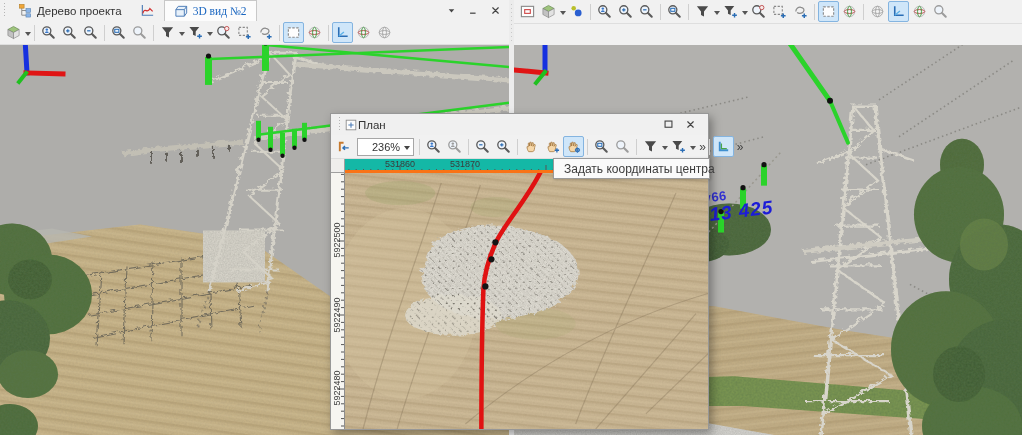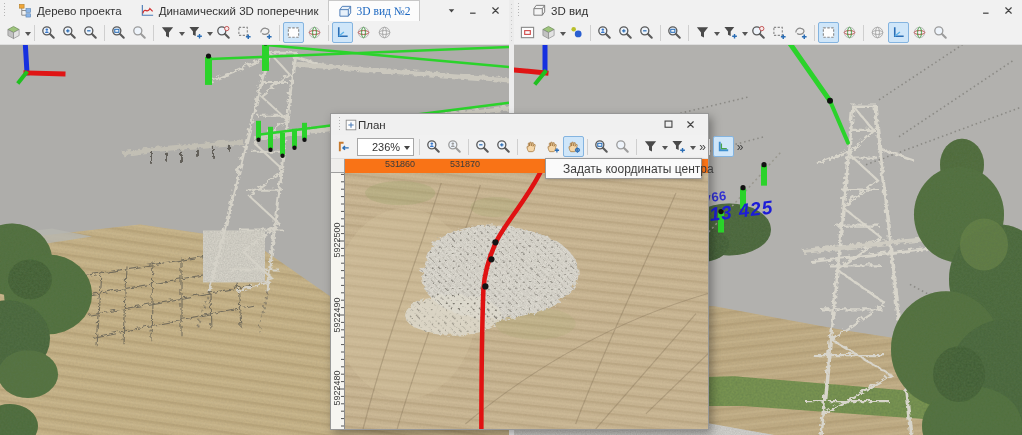--- a/index.html
+++ b/index.html
@@ -46,32 +46,32 @@
   .ann2{font-size:19px;font-weight:bold;font-style:italic;letter-spacing:1px;}
   
   .planwin{position:absolute;left:330px;top:113px;width:377px;height:315px;z-index:20;
            background:#f0f0f0;border:1px solid #979797;box-shadow:3px 4px 9px rgba(0,0,0,.35);}
   .planwin .titlebar{height:21px;display:flex;align-items:center;gap:0;padding:0 4px;}
   .planwin .titlebar .ticon{width:14px;height:14px;display:inline-flex;}
   .planwin .titlebar .ticon svg{width:14px;height:14px;}
   .rulerbox{position:absolute;left:0;top:45px;right:0;bottom:0;background:#f0f0f0;}
   .corner{position:absolute;left:0;top:0;width:14px;height:14px;background:#efeeec;
           border-right:1px solid #9f9f9f;border-bottom:1px solid #9f9f9f;box-sizing:border-box;}
-  .ruler-x{position:absolute;left:14px;top:0;right:0;height:14px;background:#f97316;
-           border-bottom:6px solid #f97316;box-sizing:border-box;overflow:hidden;}
+  .ruler-x{position:absolute;left:14px;top:0;right:0;height:14px;background:#14b8a6;
+           border-bottom:3px solid #f97316;box-sizing:border-box;overflow:hidden;}
   .ruler-y{position:absolute;left:0;top:14px;width:14px;bottom:0;background:#f6f5f1;
            border-right:1px solid #8d8d8d;box-sizing:border-box;overflow:hidden;}
   .xlab{position:absolute;top:0;transform:translateX(-50%);font-size:9px;color:#3a3a3a;}
   .ylab{position:absolute;width:44px;text-align:center;transform:rotate(-90deg);
         transform-origin:center;left:-16px;font-size:9px;color:#3a3a3a;}
   .map{position:absolute;left:14px;top:14px;right:0;bottom:0;overflow:hidden;background:#c9b691;}
   .map svg{position:absolute;inset:0;width:100%;height:100%;}
-  .tooltip{position:absolute;left:214px;top:44px;width:157px;height:21px;z-index:40;
+  .tooltip{position:absolute;left:222px;top:44px;width:157px;height:21px;z-index:40;
            background:#fafafa;border:1px solid #9a9a9a;box-sizing:border-box;
-           display:flex;align-items:center;padding:0 17px;font-size:12px;color:#3c3c3c;
+           display:flex;align-items:center;padding:0 10px;font-size:12px;color:#3c3c3c;
            box-shadow:1px 1px 3px rgba(0,0,0,.2);white-space:nowrap;}
 </style>
 </head>
 <body>
 
 <div class="app">
 
   <section class="panel left">
     <div class="tabbar">
       <div class="grip"></div>
@@ -86,21 +86,20 @@
           </span>
         <span>Дерево проекта</span>
       </div>
       <div class="tab">
         <span class="ticon">
             <svg viewBox="0 0 16 16">
               <path d="M2.5,2 V13 H14" fill="none" stroke="#4a7ab5" stroke-width="1.2"></path>
               <path d="M3,11 C5,4 8,12 10.5,6 L13.5,9" fill="none" stroke="#d03030" stroke-width="1.3"></path>
             </svg>
           </span>
-        <span>Динамический 3D поперечник</span>
       </div>
       <div class="tab active">
         <span class="ticon">
             <svg viewBox="0 0 16 16">
               <polygon points="4.5,2.5 13.5,2.5 13.5,9.5 11,13 2,13 2,6" fill="#e8f1fa" stroke="#4a7ab5" stroke-width="1"></polygon>
               <path d="M2,6 L11,6 L11,13 M11,6 L13.5,2.5" fill="none" stroke="#4a7ab5" stroke-width="1"></path>
             </svg>
           </span>
         <span>3D вид №2</span>
       </div>
@@ -341,44 +340,20 @@
           <line x1="26" y1="28" x2="63" y2="29" stroke="#e01414" stroke-width="5"></line>
           <line x1="26" y1="28" x2="19" y2="37" stroke="#20c020" stroke-width="4"></line>
         </g>
       </svg>
     </div>
   </section>
 
   <div class="splitter"></div>
 
   <section class="panel right">
-    <div class="tabbar">
-      <div class="grip"></div>
-      <div class="tab">
-        <span class="ticon">
-            <svg viewBox="0 0 16 16">
-              <polygon points="4.5,2.5 13.5,2.5 13.5,9.5 11,13 2,13 2,6" fill="#f5f5f5" stroke="#777" stroke-width="1"></polygon>
-              <path d="M2,6 L11,6 L11,13 M11,6 L13.5,2.5" fill="none" stroke="#777" stroke-width="1"></path>
-            </svg>
-          </span>
-        <span>3D вид</span>
-      </div>
-      <div class="winbtns">
-          <span class="wbtn">
-            <svg viewBox="0 0 16 16">
-              <rect x="3" y="11" width="8" height="1.8" fill="#444"></rect>
-            </svg>
-          </span>
-          <span class="wbtn">
-            <svg viewBox="0 0 16 16">
-              <path d="M4,4 L12,12 M12,4 L4,12" stroke="#444" stroke-width="1.7" stroke-linecap="round"></path>
-            </svg>
-          </span>
-        </div>
-    </div>
     <div class="toolbar">
         <span class="tbtn">
           <svg viewBox="0 0 16 16">
             <rect x="1.5" y="2.5" width="13" height="11" fill="#fdfdfd" stroke="#8a8a8a" stroke-width="1.2"></rect>
             <rect x="5" y="6" width="6" height="4" fill="none" stroke="#d04848" stroke-width="1.2"></rect>
           </svg>
         </span>
         <span class="tbtn">
           <svg viewBox="0 0 16 16">
             <polygon points="8,1.5 14,4.8 8,8 2,4.8" fill="#9ec47c" stroke="#557a42" stroke-width=".6"></polygon>

